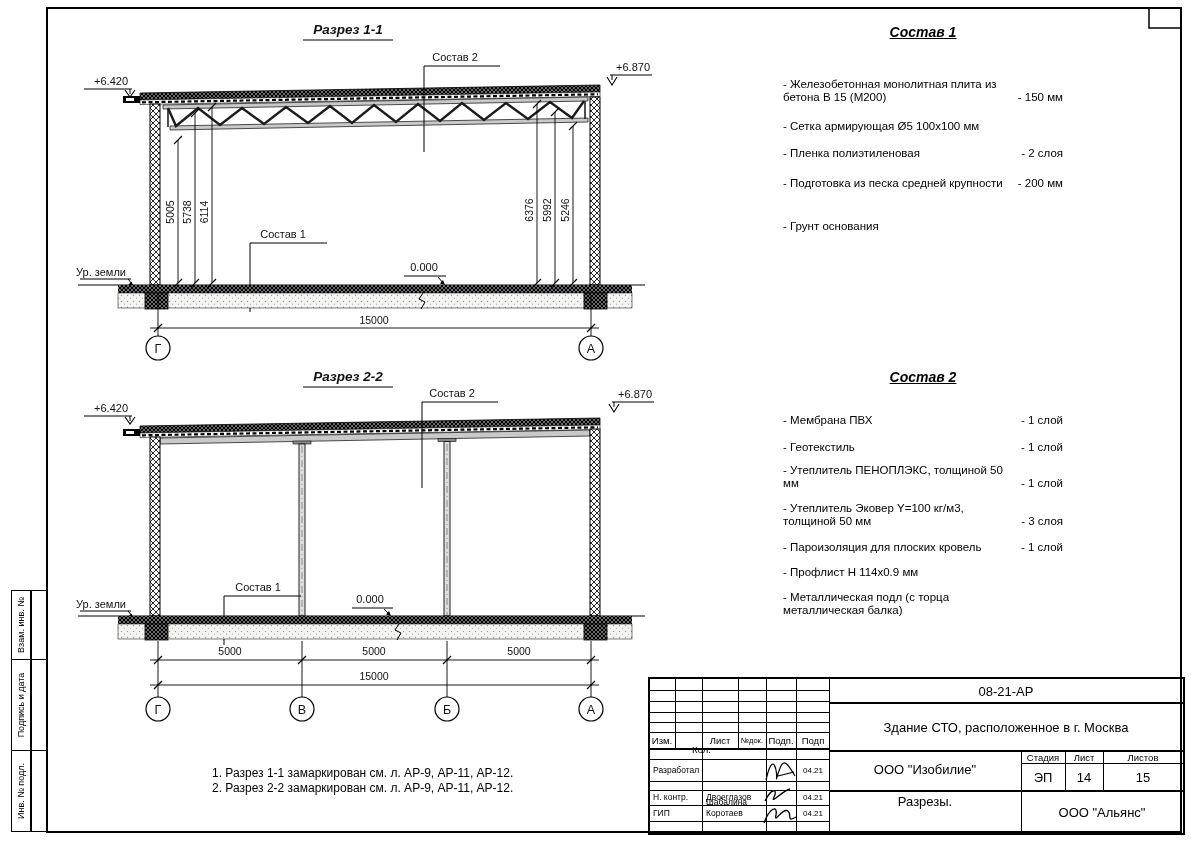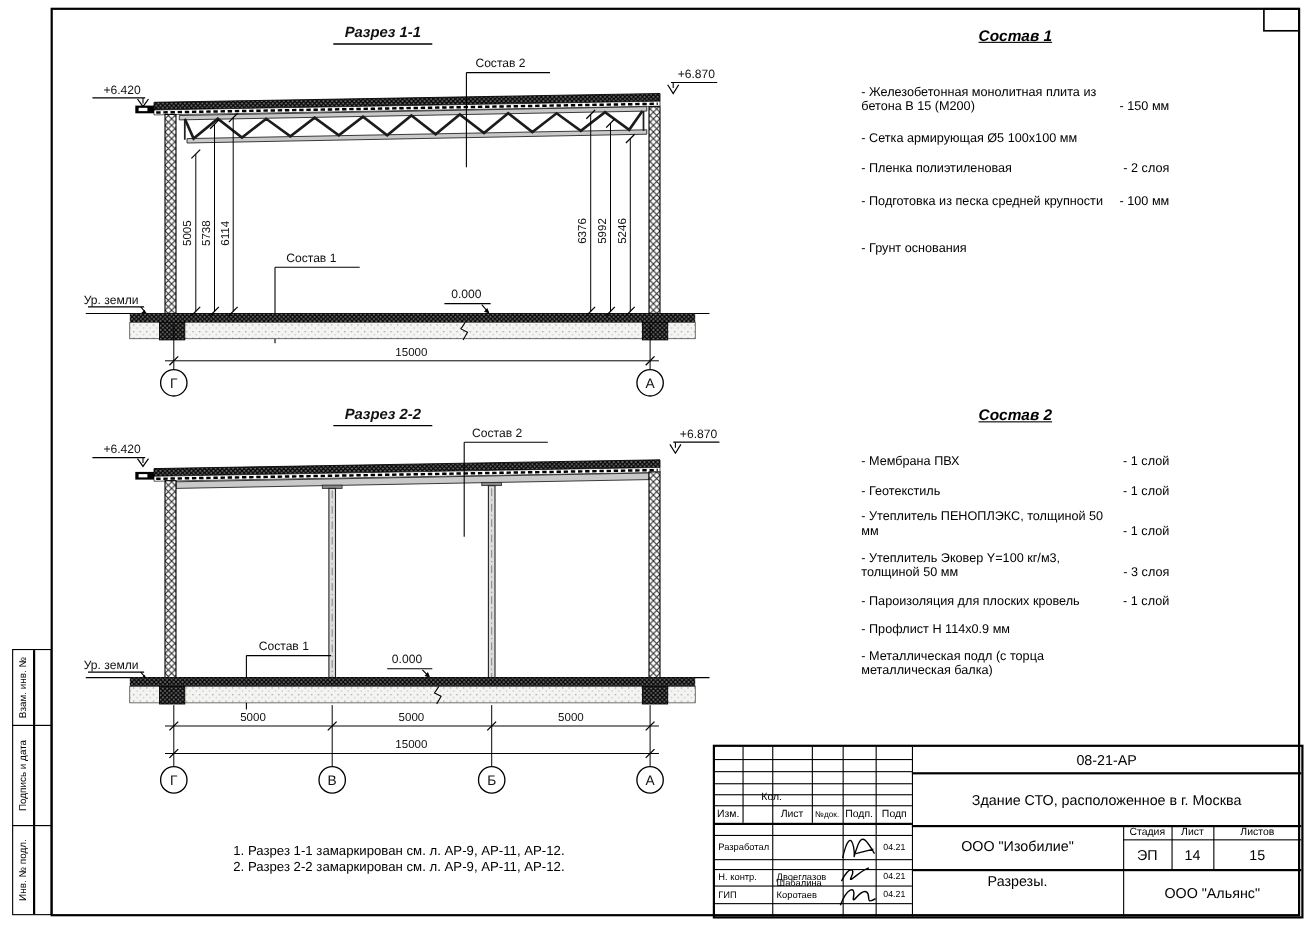--- a/index.html
+++ b/index.html
@@ -296,21 +296,21 @@
     <div class="citem" style="top:102px;">
       <span class="cname">- Сетка армирующая Ø5 100х100 мм</span>
       <span class="cval"></span>
     </div>
     <div class="citem" style="top:129px;">
       <span class="cname">- Пленка полиэтиленовая</span>
       <span class="cval">-  2 слоя</span>
     </div>
     <div class="citem" style="top:159px;">
       <span class="cname">- Подготовка из песка средней крупности</span>
-      <span class="cval">- 100 мм</span>
+      <span class="cval">- 200 мм</span>
     </div>
     <div class="citem" style="top:202px;">
       <span class="cname">- Грунт основания</span>
       <span class="cval"></span>
     </div>
   </div>
 
   
   <div class="comp" style="left:783px;top:365px;height:260px;">
     <div class="comp-title" style="top:4px;">Состав 2</div>
@@ -374,21 +374,21 @@
     <div class="hl" style="left:0;top:111px;width:179px;"></div>
     <div class="hl" style="left:0;top:126px;width:179px;"></div>
     <div class="hl" style="left:0;top:142px;width:179px;"></div>
 
     <div class="hl" style="left:179px;top:23px;width:354px;height:1.5px;"></div>
     <div class="hl" style="left:179px;top:71px;width:354px;height:1.5px;"></div>
     <div class="hl" style="left:179px;top:111px;width:354px;height:1.5px;"></div>
     <div class="hl" style="left:371px;top:84px;width:162px;"></div>
 
     <div class="stc" style="left:12px;top:61px;">Изм.</div>
-    <div class="stc" style="left:38px;top:46px;padding-left:27px;">Кол.</div>
+    <div class="stc" style="left:38px;top:70px;padding-left:27px;">Кол.</div>
     <div class="stc" style="left:70px;top:61px;">Лист</div>
     <div class="stc" style="left:102px;top:61px;font-size:7.5px;">№док.</div>
     <div class="stc" style="left:131px;top:61px;">Подп.</div>
     <div class="stc" style="left:163px;top:61px;">Подп</div>
 
     <div class="stl" style="left:3px;top:91px;">Разработал</div>
     <div class="stl" style="left:56px;top:91px;margin-top:32px;">Шабалина</div>
     <div class="stc" style="left:163px;top:91px;font-size:8px;">04.21</div>
     <div class="stl" style="left:3px;top:118px;">Н. контр.</div>
     <div class="stl" style="left:56px;top:118px;">Двоеглазов</div>

